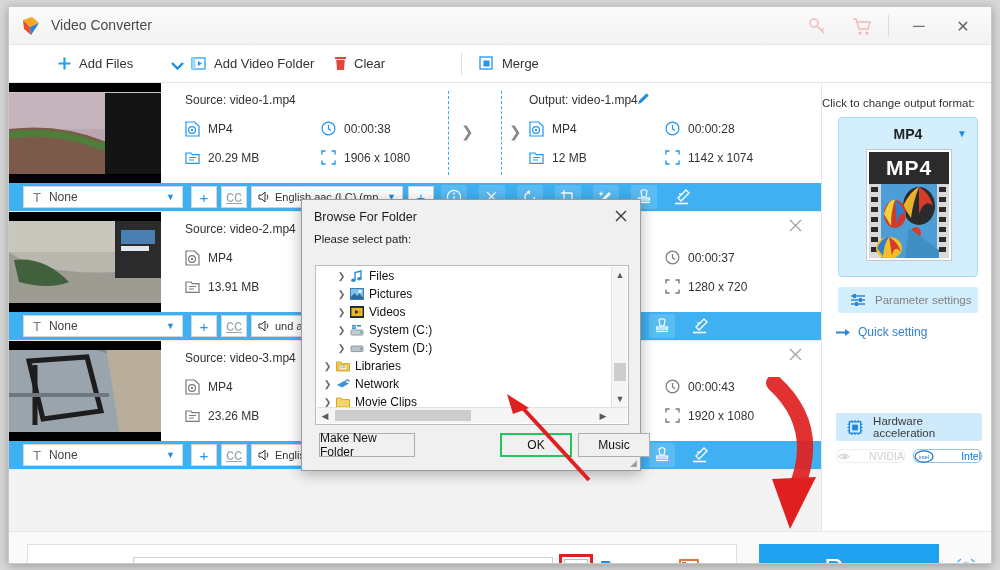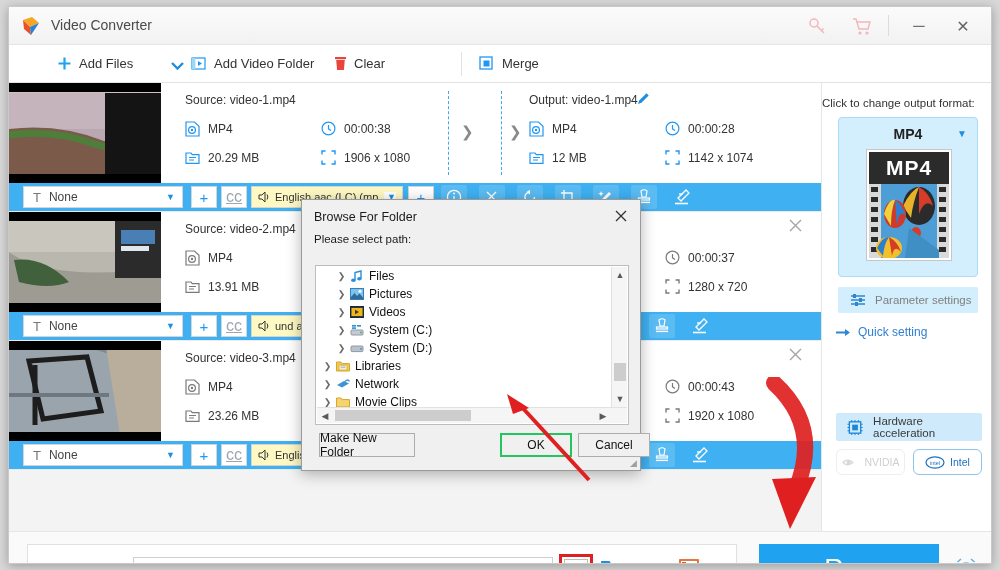--- a/index.html
+++ b/index.html
@@ -110,21 +110,21 @@
   .sub-select .cd { position: absolute; right: 7px; color: #1d8fe0; font-size: 9px; }
   .sq-btn {
     position: absolute; top: 3px; width: 26px; height: 22px; background: #fff;
     border: 1px solid #d4d4d4; display: flex; align-items: center; justify-content: center;
     font-size: 15px; color: #2196f3; cursor: pointer;
   }
   .plus1 { left: 182px; }
   .ccbtn { left: 212px; color: #9ba7ae; font-size: 16px; text-decoration: underline; }
   .aud-select {
     position: absolute; left: 242px; top: 3px; width: 152px; height: 22px;
-    background: #fef9c3; border: 1px solid #d4d4d4;
+    background: #ffffff; border: 1px solid #d4d4d4;
     display: flex; align-items: center; font-size: 11px; color: #333; cursor: pointer; overflow: hidden;
   }
   .aud-select .spk { margin: 0 3px 0 6px; }
   .aud-select .cd { position: absolute; right: 6px; color: #1d8fe0; font-size: 9px; background:#fff; padding-left:3px; }
   .plus2 { left: 399px; }
   .act-icons { position: absolute; left: 432px; top: 0; height: 28px; display: flex; align-items: center; gap: 12px; }
   .act-ico {
     width: 26px; height: 24px; display: flex; align-items: center; justify-content: center;
     background: rgba(255,255,255,.14); border-radius: 2px; cursor: pointer;
   }
@@ -166,22 +166,22 @@
     position: absolute; left: 0; top: 18px; width: 15px; height: 15px; border-radius: 50%;
     background: #fff; border: 1px solid #bcbcbc; cursor: pointer;
   }
   .hw-btn {
     position: absolute; left: 14px; top: 330px; width: 146px; height: 28px;
     background: #cfeafb; border-radius: 2px; display: flex; align-items: center; gap: 10px;
     padding-left: 11px; font-size: 11.5px; color: #3a3a3a; cursor: pointer;
   }
   .gpu-row { position: absolute; left: 14px; top: 366px; display: flex; gap: 8px; }
   .gpu {
-    width: 69px; height: 26px; border: 1px solid #dcdcdc; background: #fff; border-radius: 6px;
-    display: flex; align-items: center; justify-content: center; gap: 5px; font-size: 10.5px; cursor: pointer;
+    width: 69px; height: 14px; border: 1px solid #dcdcdc; background: #fff; border-radius: 6px;
+    display: flex; align-items: center; justify-content: space-between; gap: 5px; font-size: 10.5px; cursor: pointer;
   }
   .gpu.off { color: #cfcfcf; border-color: #eee; }
   .gpu.on  { color: #1d6fc0; border-color: #8fc4ea; }
 
   
   .bottom { position: relative; height: 71px; background: #fafafa; border-top: 1px solid #e6e6e6; }
   .out-row {
     position: absolute; left: 18px; top: 12px; width: 710px; height: 46px;
     background: #fff; border: 1px solid #e0e0e0;
   }
@@ -866,21 +866,21 @@
 
       <div class="hscroll">
         <div class="hbtn" style="left:0">◀</div>
         <div class="hthumb"></div>
         <div class="hbtn" style="right:16px">▶</div>
       </div>
     </div>
 
     <div class="dlg-btn b-newfolder">Make New Folder</div>
     <div class="dlg-btn b-ok">OK</div>
-    <div class="dlg-btn b-cancel">Cancel</div>
+    <div class="dlg-btn b-cancel">Music</div>
     <div class="dlg-grip">◢</div>
   </div>
 
   <svg class="anno" style="left:480px; top:385px; width:110px; height:90px;" viewBox="0 0 110 90">
     <path d="M100 88 L30 12" stroke="#e02020" stroke-width="4"></path>
     <path d="M18 2 L40 16 L24 22 Z" fill="#e02020"></path>
   </svg>
 
   <svg class="anno" style="left:735px; top:370px; width:120px; height:160px;" viewBox="0 0 120 160">
     <path d="M30 6 Q78 50 52 112" fill="none" stroke="#e02020" stroke-width="16" stroke-linecap="round" opacity="0.92"></path>

